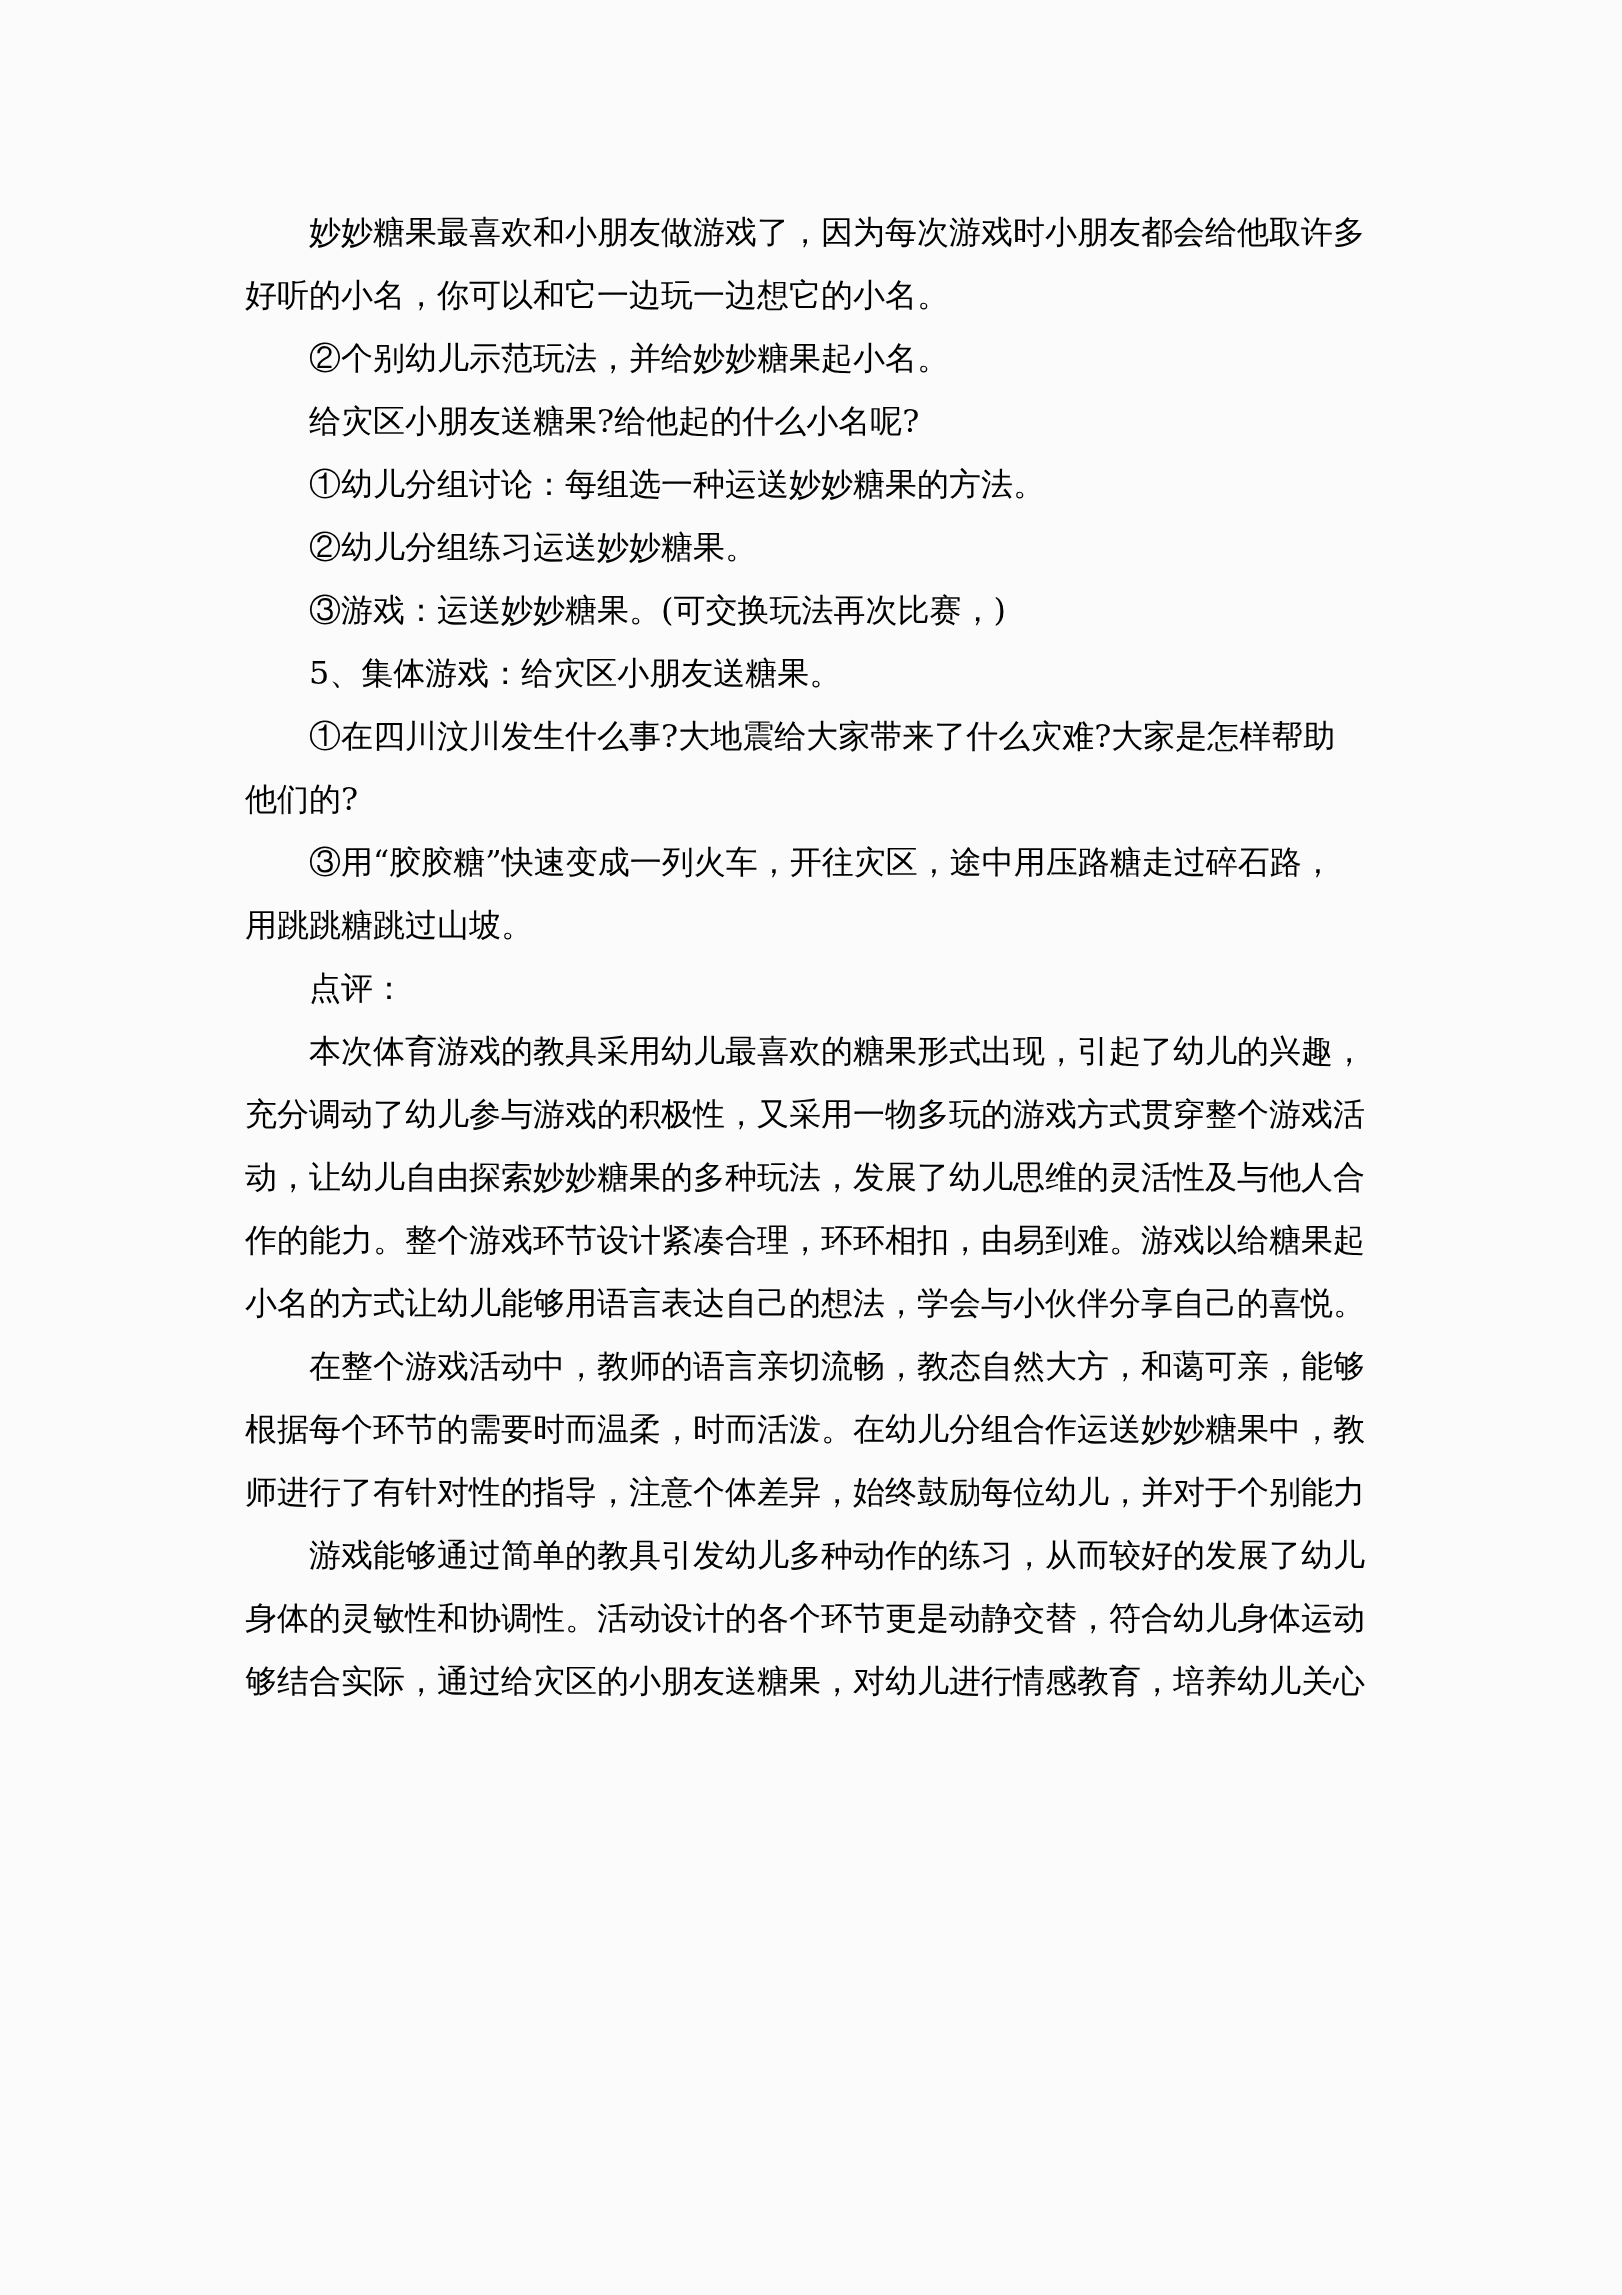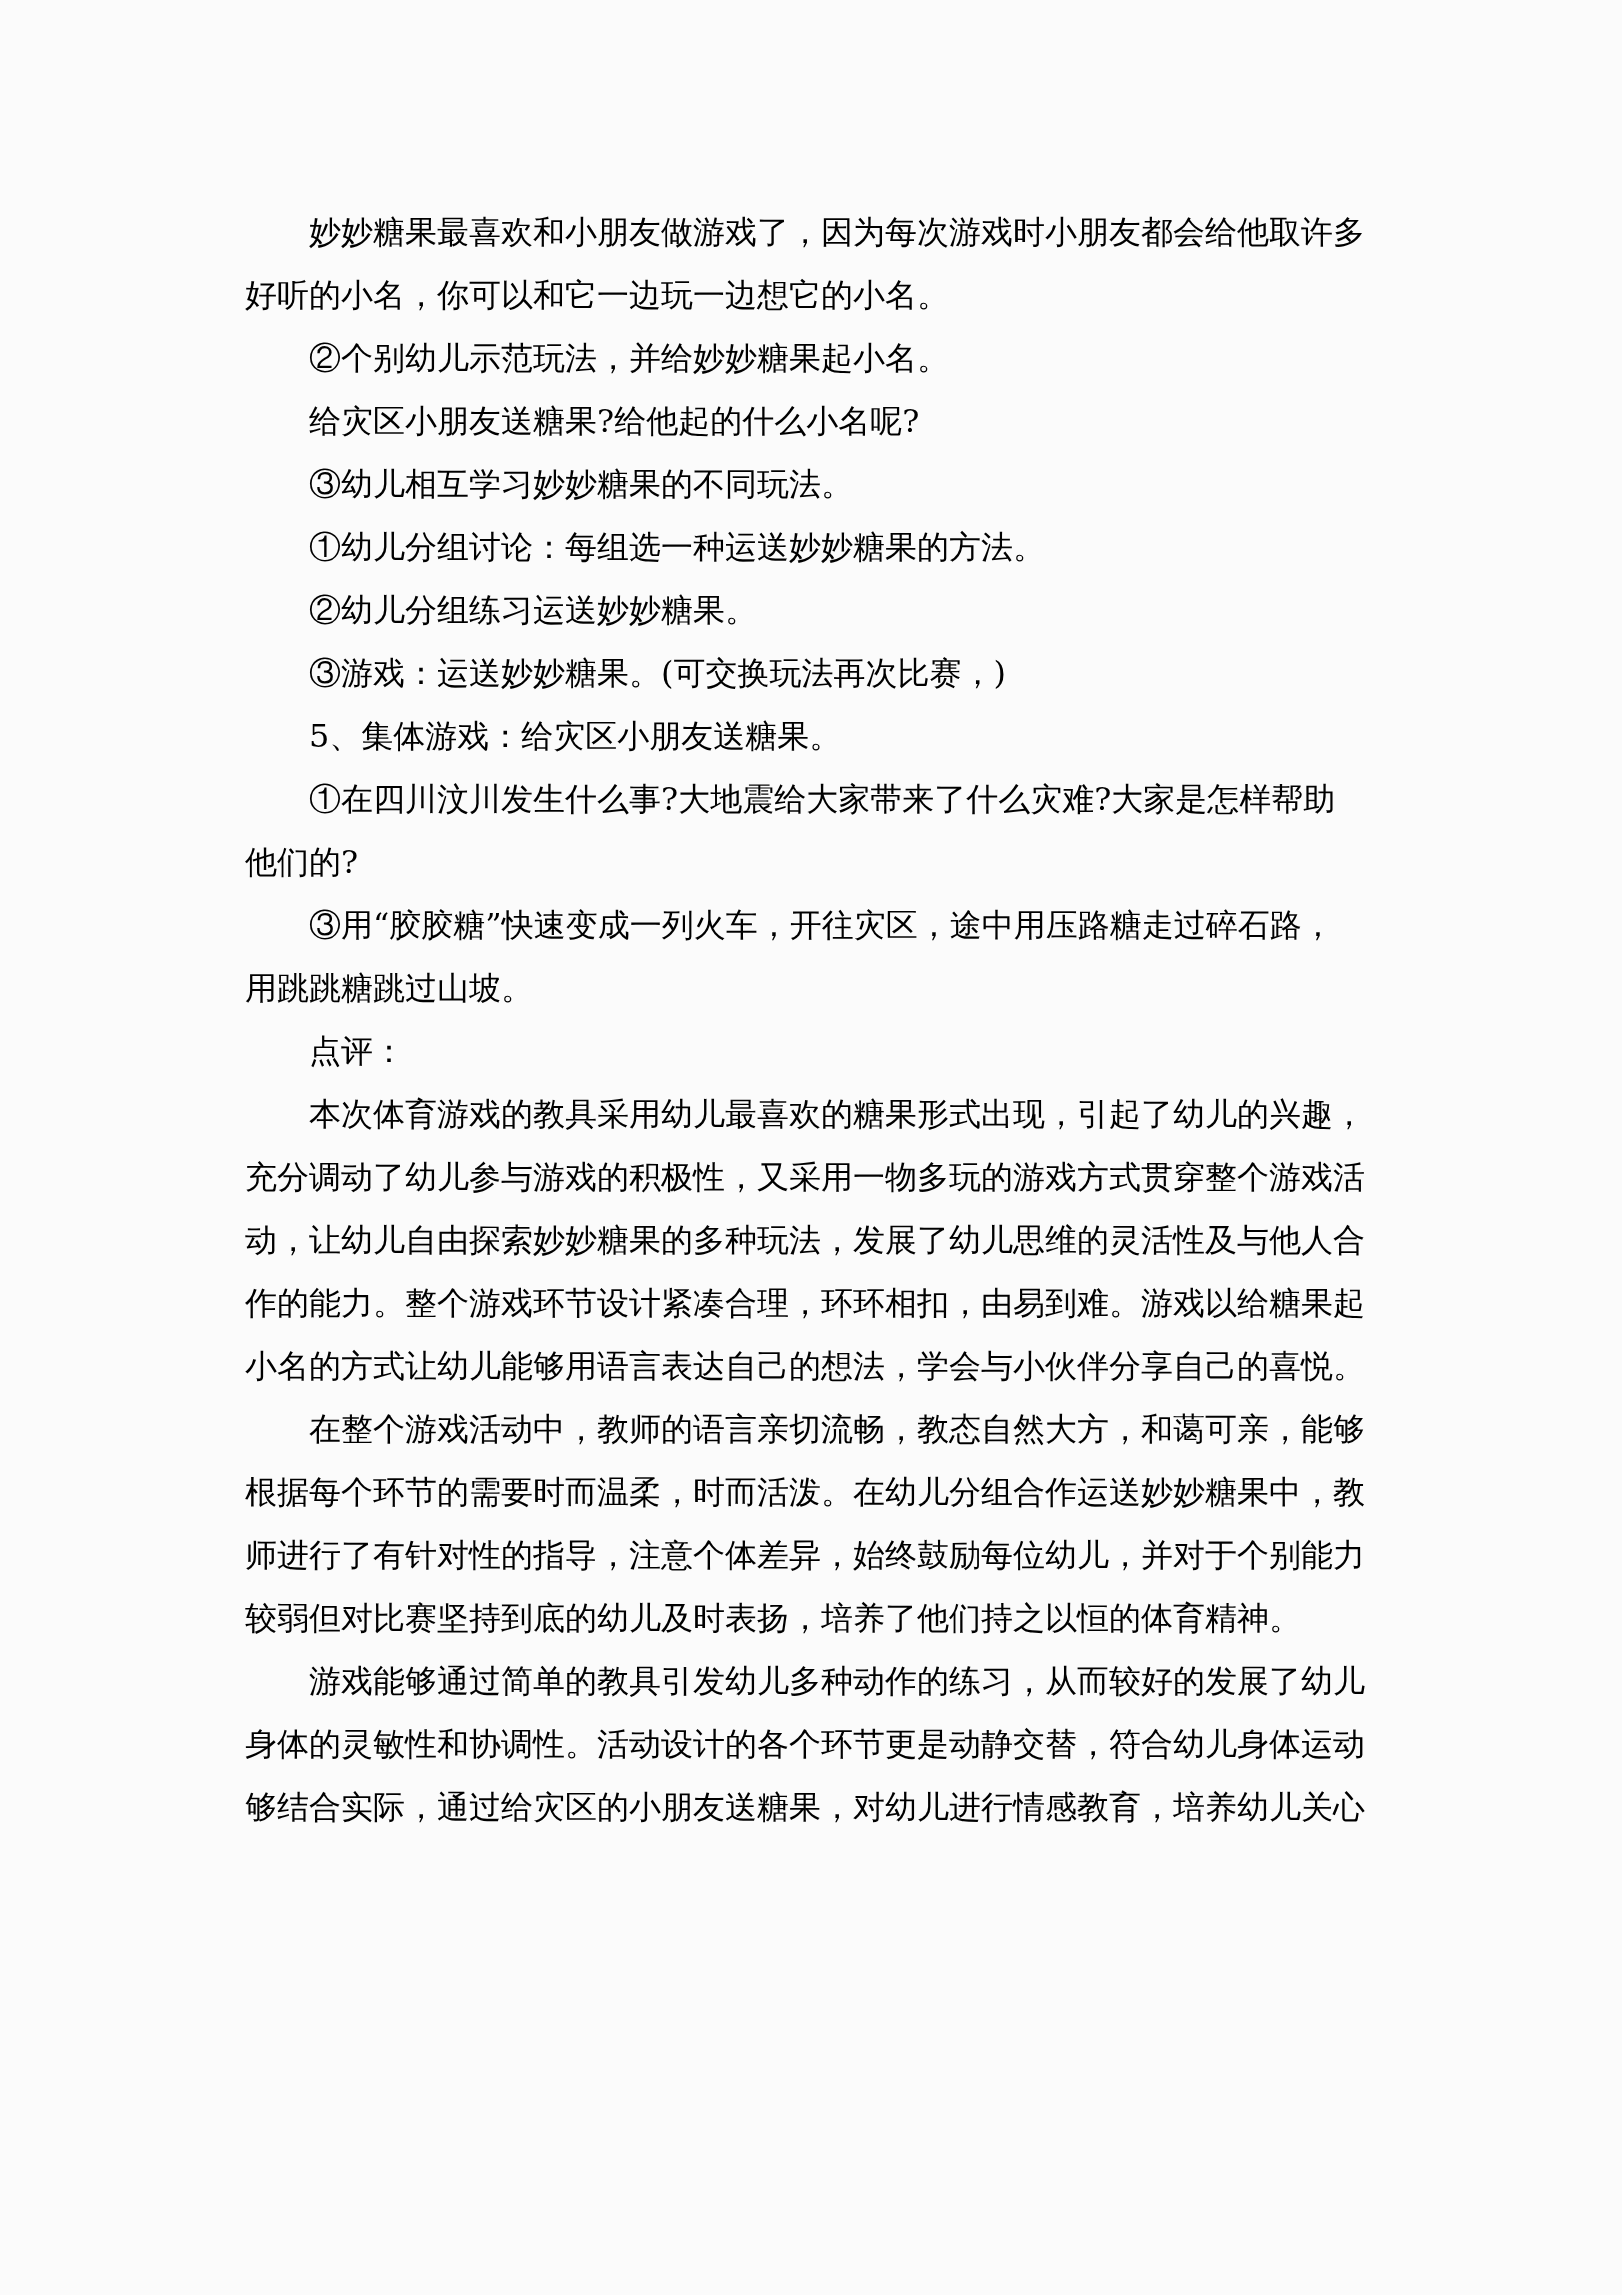--- a/index.html
+++ b/index.html
@@ -41,37 +41,35 @@
 </style>
 </head>
 <body>
 
 <div class="page">
   <div class="text-block">
       <div class="line indent">妙妙糖果最喜欢和小朋友做游戏了，因为每次游戏时小朋友都会给他取许多</div>
       <div class="line">好听的小名，你可以和它一边玩一边想它的小名。</div>
       <div class="line indent">②个别幼儿示范玩法，并给妙妙糖果起小名。</div>
       <div class="line indent">给灾区小朋友送糖果?给他起的什么小名呢?</div>
-      <div class="line indent">③幼儿相互学习妙妙糖果的不同玩法。</div>
       <div class="line indent">①幼儿分组讨论：每组选一种运送妙妙糖果的方法。</div>
       <div class="line indent">②幼儿分组练习运送妙妙糖果。</div>
       <div class="line indent">③游戏：运送妙妙糖果。(可交换玩法再次比赛，)</div>
       <div class="line indent">5、集体游戏：给灾区小朋友送糖果。</div>
       <div class="line indent">①在四川汶川发生什么事?大地震给大家带来了什么灾难?大家是怎样帮助</div>
       <div class="line">他们的?</div>
       <div class="line indent">③用“胶胶糖”快速变成一列火车，开往灾区，途中用压路糖走过碎石路，</div>
       <div class="line">用跳跳糖跳过山坡。</div>
       <div class="line indent">点评：</div>
       <div class="line indent">本次体育游戏的教具采用幼儿最喜欢的糖果形式出现，引起了幼儿的兴趣，</div>
       <div class="line">充分调动了幼儿参与游戏的积极性，又采用一物多玩的游戏方式贯穿整个游戏活</div>
       <div class="line">动，让幼儿自由探索妙妙糖果的多种玩法，发展了幼儿思维的灵活性及与他人合</div>
       <div class="line">作的能力。整个游戏环节设计紧凑合理，环环相扣，由易到难。游戏以给糖果起</div>
       <div class="line">小名的方式让幼儿能够用语言表达自己的想法，学会与小伙伴分享自己的喜悦。</div>
       <div class="line indent">在整个游戏活动中，教师的语言亲切流畅，教态自然大方，和蔼可亲，能够</div>
       <div class="line">根据每个环节的需要时而温柔，时而活泼。在幼儿分组合作运送妙妙糖果中，教</div>
       <div class="line">师进行了有针对性的指导，注意个体差异，始终鼓励每位幼儿，并对于个别能力</div>
-      <div class="line">较弱但对比赛坚持到底的幼儿及时表扬，培养了他们持之以恒的体育精神。</div>
       <div class="line indent">游戏能够通过简单的教具引发幼儿多种动作的练习，从而较好的发展了幼儿</div>
       <div class="line">身体的灵敏性和协调性。活动设计的各个环节更是动静交替，符合幼儿身体运动</div>
       <div class="line">够结合实际，通过给灾区的小朋友送糖果，对幼儿进行情感教育，培养幼儿关心</div>
     </div>
 </div>
 
 
 </body></html>

